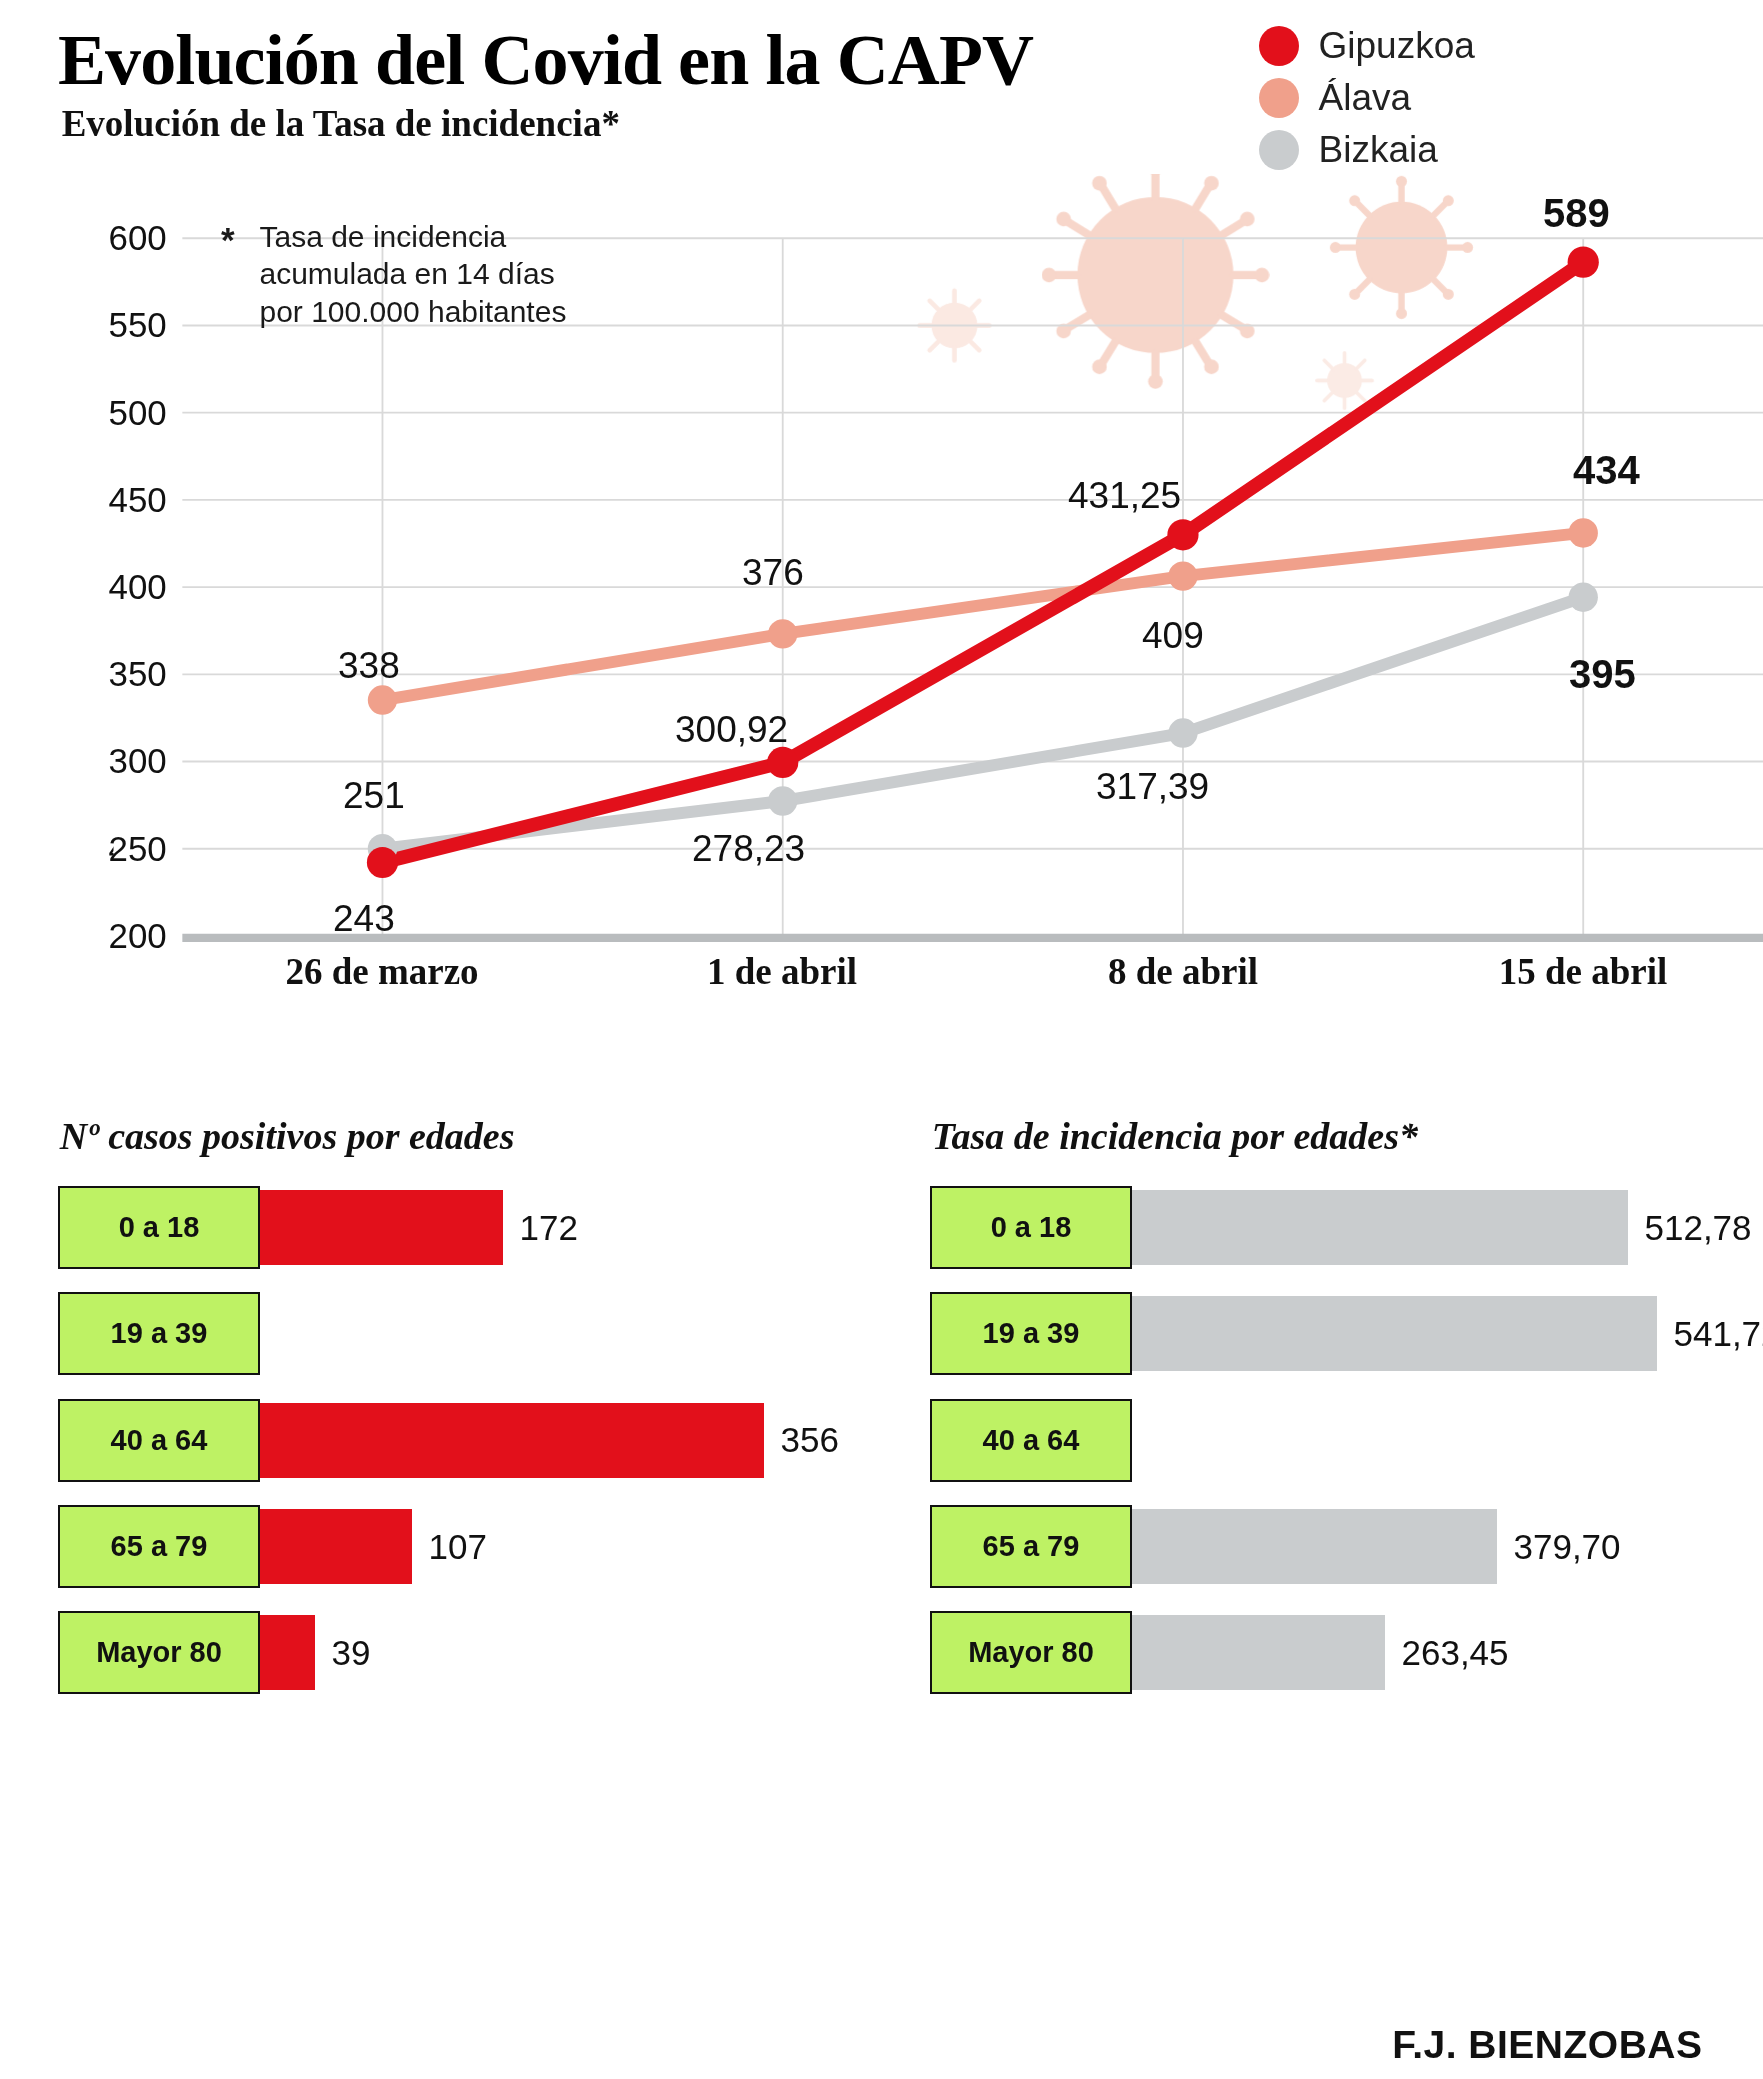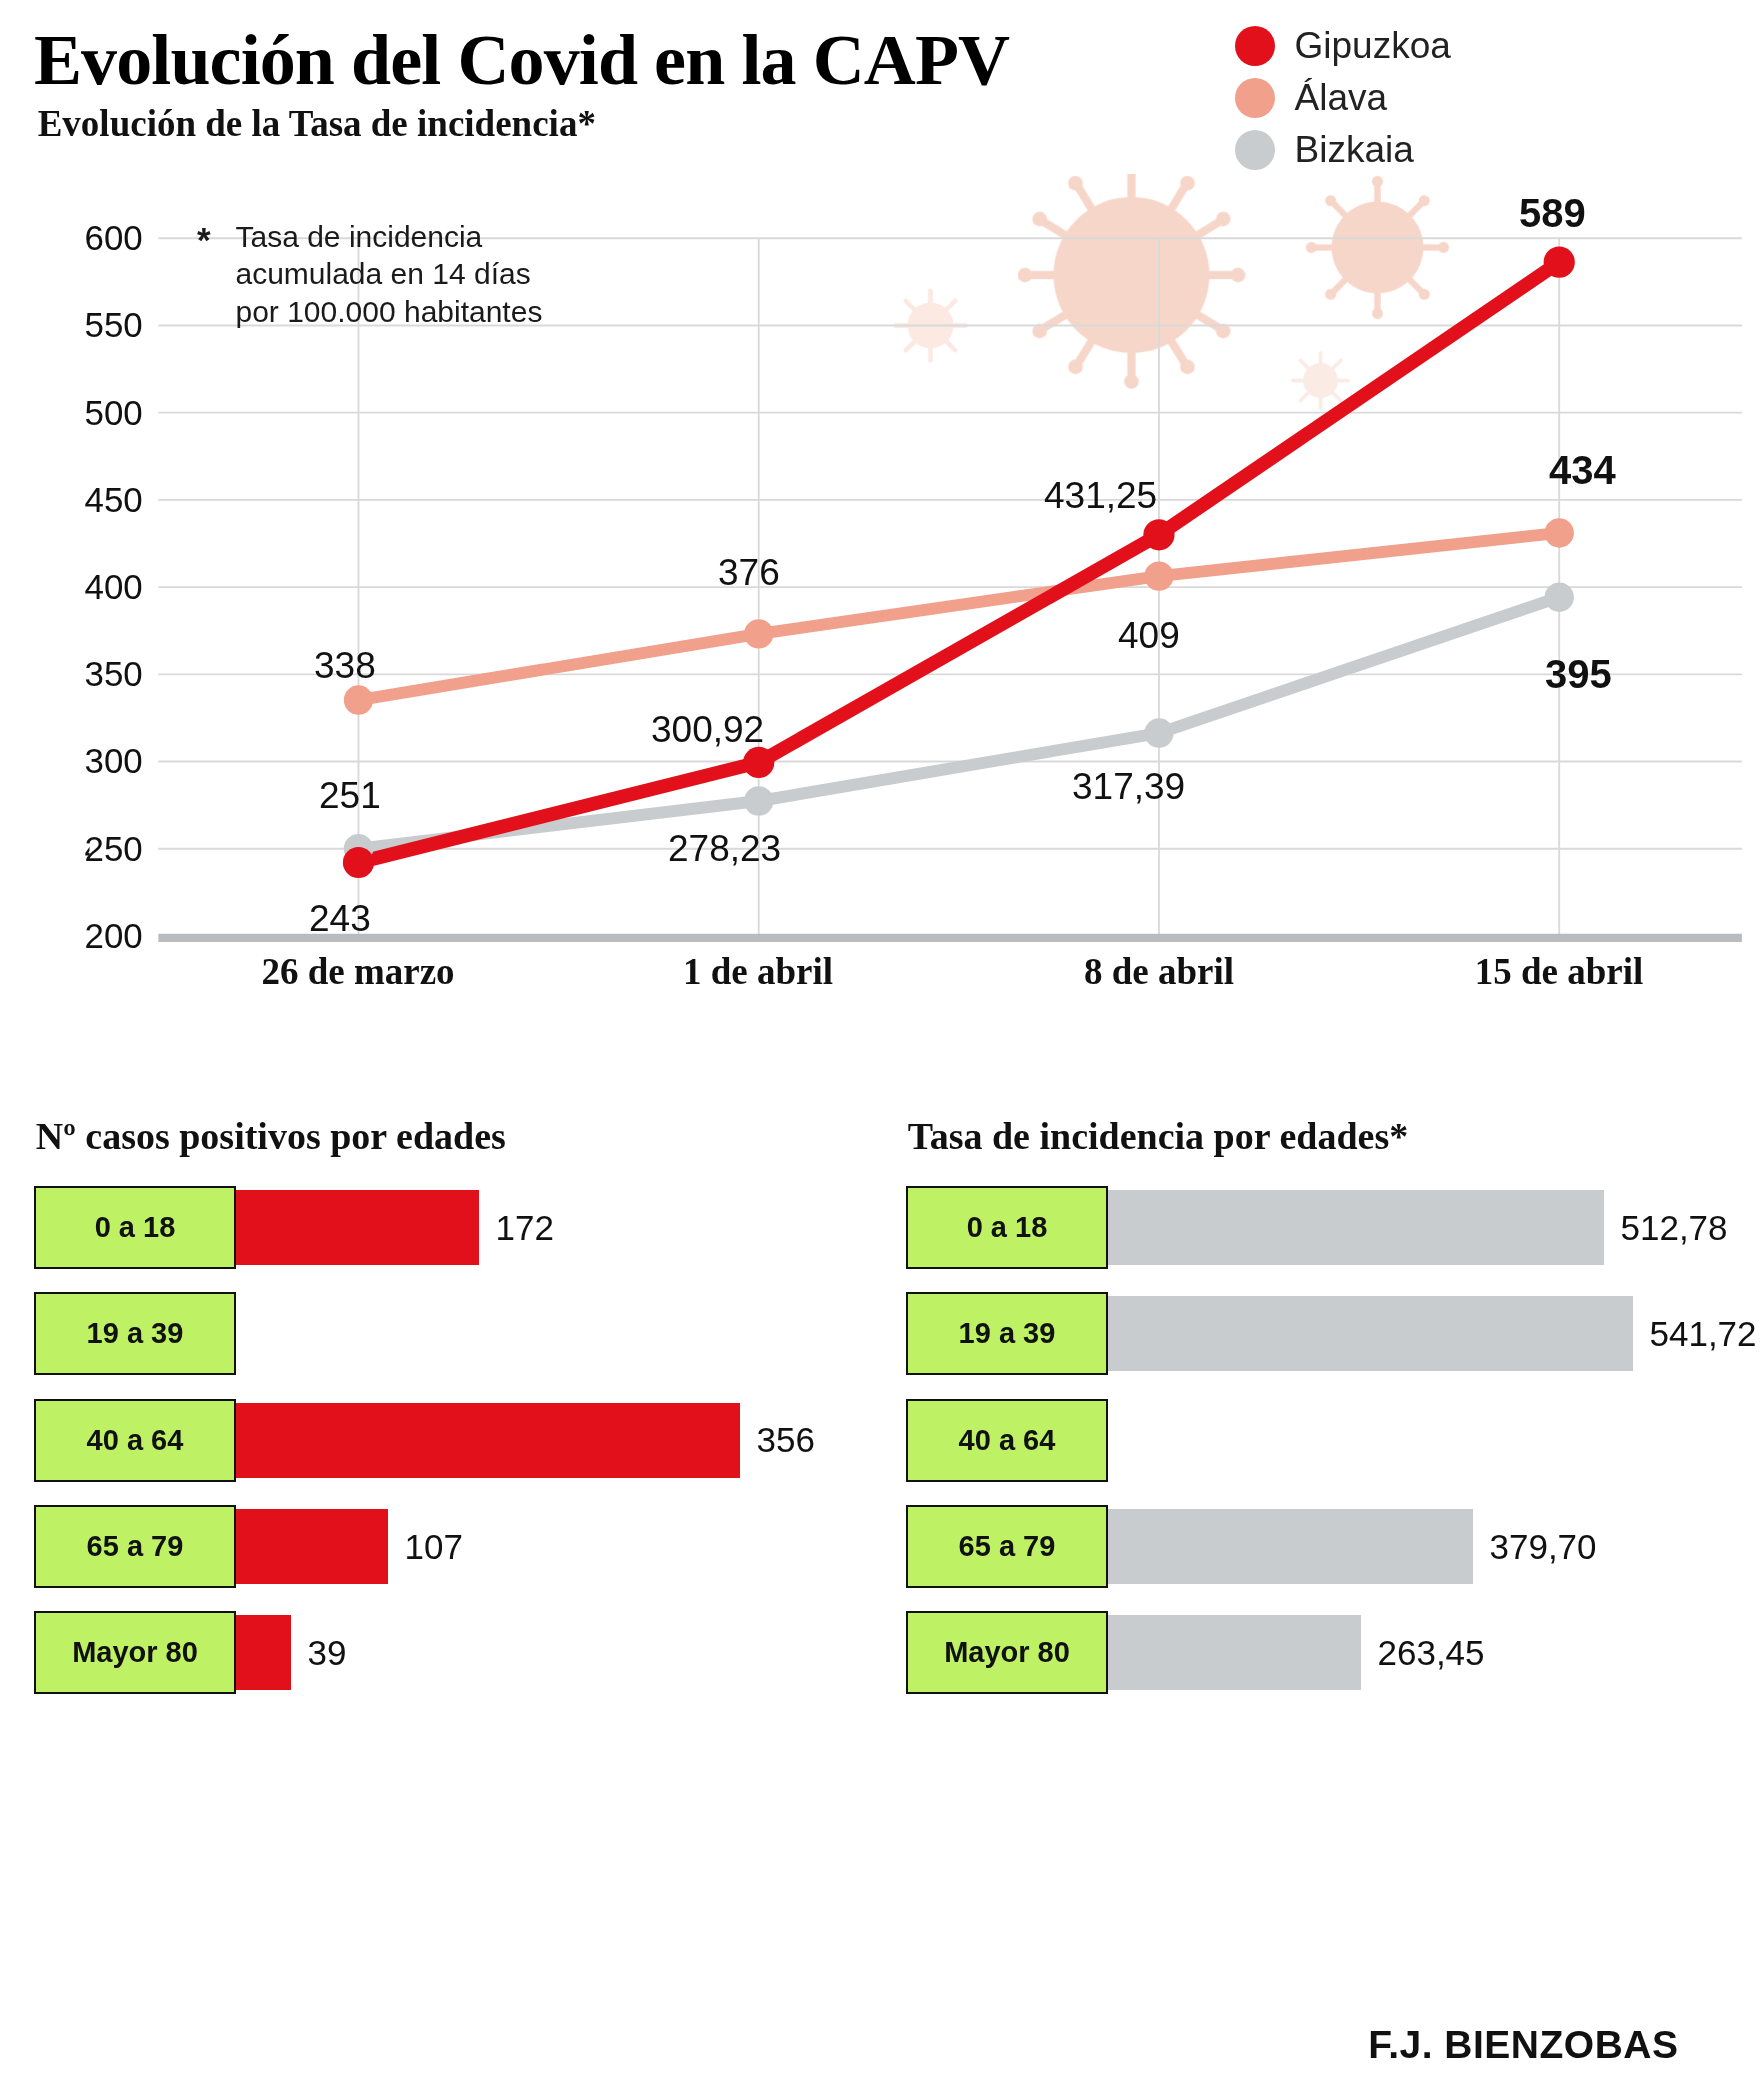--- a/index.html
+++ b/index.html
@@ -5,21 +5,21 @@
   * { box-sizing: border-box; }
   html, body { margin:0; padding:0; }
   body {
     width:1763px; height:2080px;
     background:#ffffff;
     font-family:"Liberation Sans", sans-serif;
     color:#111;
     position:relative;
     overflow:hidden;
   }
-  .page { position:relative; width:1706px; height:2080px; padding:0 34px; }
+  .page { position:relative; width:1706px; height:2080px; padding:0 34px;margin-left:24px; }
 
   
   .header { position:relative; height:165px; }
   .main-title {
     font-family:"Liberation Serif", serif;
     font-weight:bold;
     font-size:72px;
     letter-spacing:-0.9px;
     line-height:1;
     margin:0;
@@ -56,20 +56,21 @@
 
   
   .bottom { display:flex; margin-top:22px; }
   .panel { width:50%; }
   .panel.right { padding-left:53px; }
   .panel-title {
     font-family:"Liberation Serif", serif;
     font-weight:bold;
     font-size:38px;
     margin:0 0 20px 1.8px;
+    font-style:italic;
   }
   .bar-row { display:flex; align-items:center; height:99px; margin-bottom:7.3px; }
   .bar-label {
     width:202px; height:83px; border:2.8px solid #111;
     display:flex; align-items:center; justify-content:center;
     font-weight:bold; font-size:29px;
     font-family:"Liberation Sans", sans-serif;
     background:#bef264; flex:0 0 auto;
   }
   .bar-track { flex:1 1 auto; display:flex; align-items:center; height:100%; }

